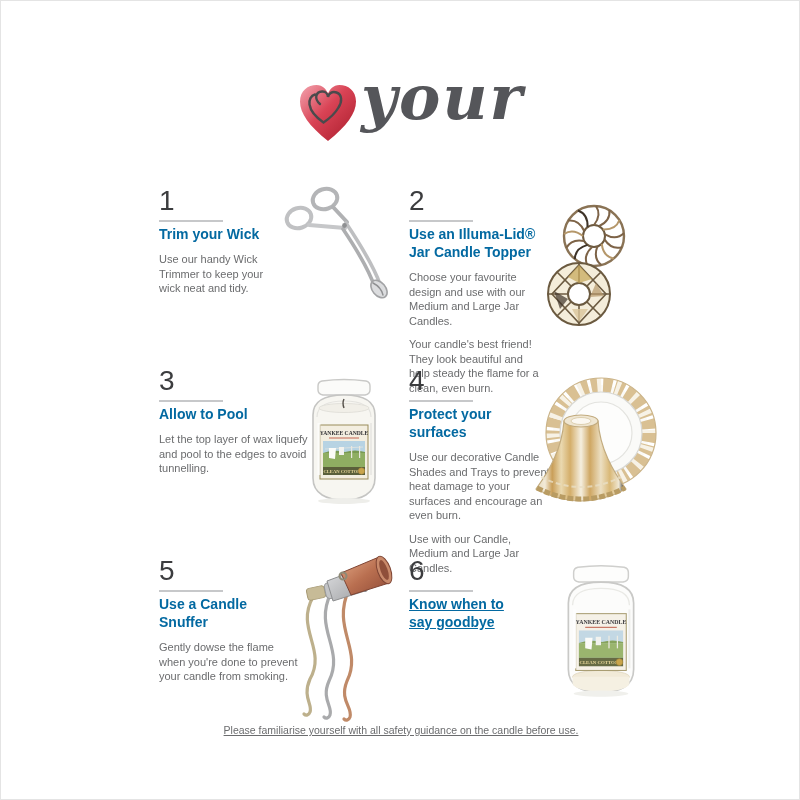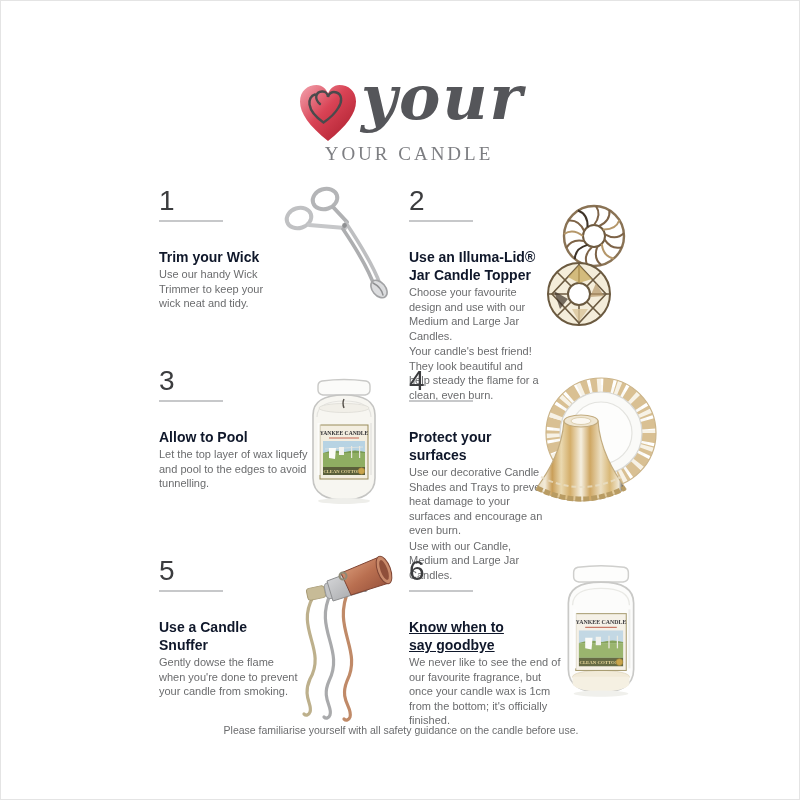--- a/index.html
+++ b/index.html
@@ -22,30 +22,30 @@
     color:#7d7e82;
   }
   
   .section { position:absolute; }
   .sec-num {
     font-size:28px; font-weight:300; color:#3c3d3f; line-height:1;
     font-family:"Liberation Sans", sans-serif;
   }
   .sec-rule { width:64px; height:2px; background:#c7c8ca; margin-top:5px; }
   .sec-title {
-    margin-top:26px; font-size:14px; font-weight:700; color:#0f172a; line-height:1.3;
+    margin-top:3px; font-size:14px; font-weight:700; color:#0369a1; line-height:1.3;
   }
   .sec-para {
-    margin-top:1px; font-size:11px; color:#6b6c6e; line-height:1.32;
+    margin-top:9px; font-size:11px; color:#6b6c6e; line-height:1.32;
   }
   .illus { position:absolute; }
   
   .footer-note {
     position:absolute; left:0; top:723px; width:800px; text-align:center;
-    font-size:10.5px; color:#6b6c6e;
+    font-size:10.5px; color:#6b6c6e;text-decoration:underline;
   }
   .jar-brand { font-family:"Liberation Serif", serif; font-weight:bold; }
   .jar-scent { font-family:"Liberation Serif", serif; font-weight:bold; }
 </style>
 </head>
 <body>
 
 <div class="page">
 
   <svg class="brand-heart" viewBox="0 0 62 66">
@@ -53,21 +53,20 @@
       <linearGradient id="heartGrad" x1="0" y1="0" x2="1" y2="1">
         <stop offset="0" stop-color="#f3a4af"></stop>
         <stop offset="0.45" stop-color="#d94355"></stop>
         <stop offset="1" stop-color="#a81c2b"></stop>
       </linearGradient>
     </defs>
     <path d="M31,60 C12,45 3,32 3,20.5 C3,9.5 11,4 19.5,4 C26,4 29.2,8.5 31,12.5 C32.8,8.5 36,4 42.5,4 C51,4 59,9.5 59,20.5 C59,32 50,45 31,60 Z" fill="url(#heartGrad)"></path>
     <path d="M23,23 C17,18 18.5,11 25,10.5 C29,10.2 30.8,13.5 31,16 C31.8,12.5 35,10 39.5,11.5 C45,13.5 45.5,20 41.5,26.5 C38,32.5 31,38.5 26.5,41.5 C20,37 13.5,30 12.5,23.5 C11.8,19 14,14.5 18,13.5" fill="none" stroke="#4a4a4c" stroke-width="2.4" stroke-linecap="round"></path>
   </svg>
   <div class="brand-love">your</div>
-  <div class="brand-sub">YOUR CANDLE</div>
 
   <div class="section" style="left:158px; top:186px; width:127px;">
     <div class="sec-num">1</div>
     <div class="sec-rule"></div>
     <div class="sec-title">Trim your Wick</div>
     <p class="sec-para">Use our handy Wick Trimmer to keep your wick neat and tidy.</p>
   </div>
   <svg class="illus" style="left:272px; top:182px;" width="125" height="132" viewBox="0 0 125 132">
     <g fill="none" stroke-linecap="round">
       <ellipse cx="52" cy="16" rx="12.5" ry="10" transform="rotate(-18 52 16)" stroke="#b4b5b7" stroke-width="4"></ellipse>
@@ -243,21 +242,20 @@
     <path d="M58,24 L96,8 L106,34 L68,46 Z" fill="url(#copperBell)" stroke="#7e4433" stroke-width="1"></path>
     <ellipse cx="101" cy="21" rx="6.5" ry="14.5" transform="rotate(-20 101 21)" fill="#c98a6b" stroke="#7e4433" stroke-width="1"></ellipse>
     <ellipse cx="101" cy="21" rx="3.5" ry="10.5" transform="rotate(-20 101 21)" fill="#8f4f3a"></ellipse>
     <circle cx="60" cy="27" r="3.5" fill="none" stroke="#8f8a76" stroke-width="2"></circle>
   </svg>
 
   <div class="section" style="left:408px; top:556px; width:152px;">
     <div class="sec-num">6</div>
     <div class="sec-rule"></div>
     <div class="sec-title" style="width:110px;text-decoration:underline;">Know when to say goodbye</div>
-    <p class="sec-para">We never like to see the end of our favourite fragrance, but once your candle wax is 1cm from the bottom; it's officially finished.</p>
   </div>
   <svg class="illus" style="left:542px; top:560px;" width="116" height="140" viewBox="0 0 110 133">
 
     <path d="M33,6 Q55,3 77,6 Q81,7 81,11 L81,15 Q81,19 76,20 L34,20 Q29,19 29,15 L29,11 Q29,7 33,6 Z" fill="#fdfdfc" stroke="#cfcfcd" stroke-width="1.4"></path>
 
     <path d="M24,40 C24,25 38,20 55,20 C72,20 86,25 86,40 L86,103 C86,119 72,125 55,125 C38,125 24,119 24,103 Z" fill="#fcfcfb" stroke="#c9c9c7" stroke-width="1.6"></path>
     <path d="M28,42 C28,30 40,26 55,26 C70,26 82,30 82,42" fill="none" stroke="#e9e9e5" stroke-width="1.2"></path>
 
     <ellipse cx="55" cy="110" rx="27" ry="6" fill="#f1ead8" stroke="#e0d7c0" stroke-width="0.8"></ellipse>
     <path d="M28,110 L28,116 C28,121 40,124 55,124 C70,124 82,121 82,116 L82,110" fill="#f5f0e2" stroke="none"></path>

